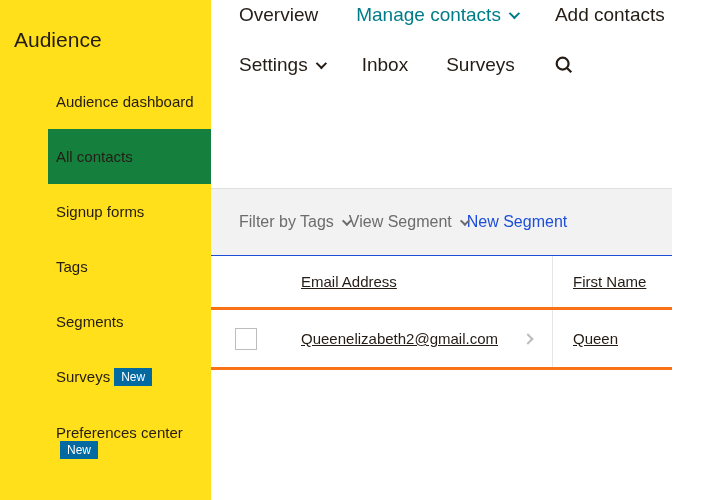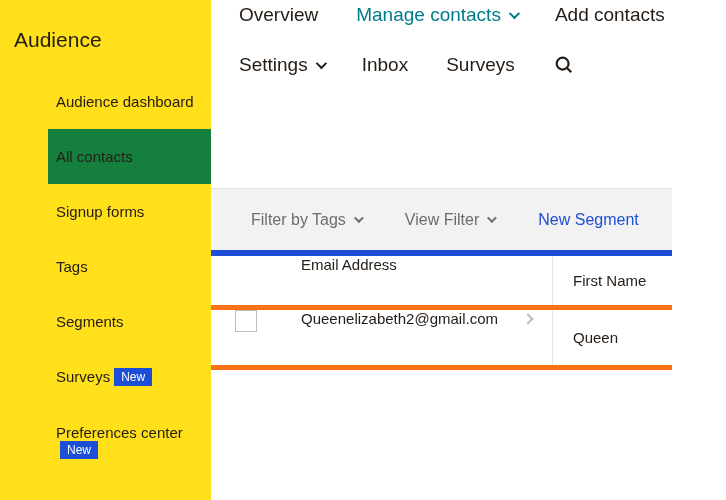--- a/index.html
+++ b/index.html
@@ -30,21 +30,21 @@
     font-size: 15px;
     padding: 19px 0 19px 8px;
     cursor: pointer;
     margin-left: 48px;
   }
   .sidebar-item.active {
     background: #15803d;
   }
   .badge {
     display: inline-block;
-    background: #1d4ed8;
+    background: #0369a1;
     color: #fff;
     font-size: 12px;
     padding: 2px 7px;
     margin-left: 4px;
     vertical-align: 1px;
   }
   .main {
     flex: 1;
     min-width: 0;
   }
@@ -77,24 +77,23 @@
     border-right: 2px solid currentColor;
     border-bottom: 2px solid currentColor;
     transform: rotate(45deg) translateY(-2px);
   }
   .search-icon svg { width: 22px; height: 22px; }
   .toolbar {
     display: flex;
     align-items: center;
     background: #f2f2f2;
     border-top: 1px solid #e0e0e0;
-    border-bottom: 6px solid #1d4ed8;
+    border-bottom: 1px solid #1d4ed8;
     height: 68px;
-    padding-left: 40px;
-    gap: 44px;
+    padding-left: 28px;
     margin-top: 112px;
   }
   .tool-item {
     font-size: 16px;
     color: #6c6c6c;
     cursor: pointer;
     display: inline-flex;
     align-items: center;
     gap: 8px;
     white-space: nowrap;
@@ -106,22 +105,23 @@
     height: 7px;
     border-right: 2px solid currentColor;
     border-bottom: 2px solid currentColor;
     transform: rotate(45deg) translateY(-2px);
   }
   .table {
     width: 100%;
   }
   .thead, .trow {
     display: flex;
-    align-items: flex-start;
-    border-bottom: 5px solid #f97316;
+    align-items: center;
+    border-bottom: 3px solid #f97316;
+    text-decoration: underline;
   }
   .col-check { width: 70px; flex-shrink: 0; display: flex; justify-content: center; }
   .col-email { flex: 1; min-width: 0; padding-left: 20px; display: flex; align-items: center; justify-content: space-between; padding-right: 20px; }
   .col-first { width: 120px; flex-shrink: 0; padding-left: 20px; border-left: 1px solid #e6e6e6; height: 100%; display: flex; align-items: center; }
   .thead { height: 54px; font-size: 15px; color: #241c15; }
   .thead .col-email { justify-content: flex-start; }
   .trow { height: 60px; font-size: 15px; color: #241c15; position: relative; }
   .checkbox {
     width: 22px; height: 22px;
     border: 1px solid #bdbdbd;
@@ -196,21 +196,21 @@
           </span>
         </div>
     </nav>
 
     <div class="toolbar">
       <span class="tool-item">
         <span>Filter by Tags</span>
         <span class="tool-chev"></span>
       </span>
       <span class="tool-item">
-        <span>View Filter</span>
+        <span>View Segment</span>
         <span class="tool-chev"></span>
       </span>
       <span class="tool-item strong">
         <span>New Segment</span>
       </span>
     </div>
 
     <div class="table">
       <div class="thead">
         <div class="col-check"></div>

